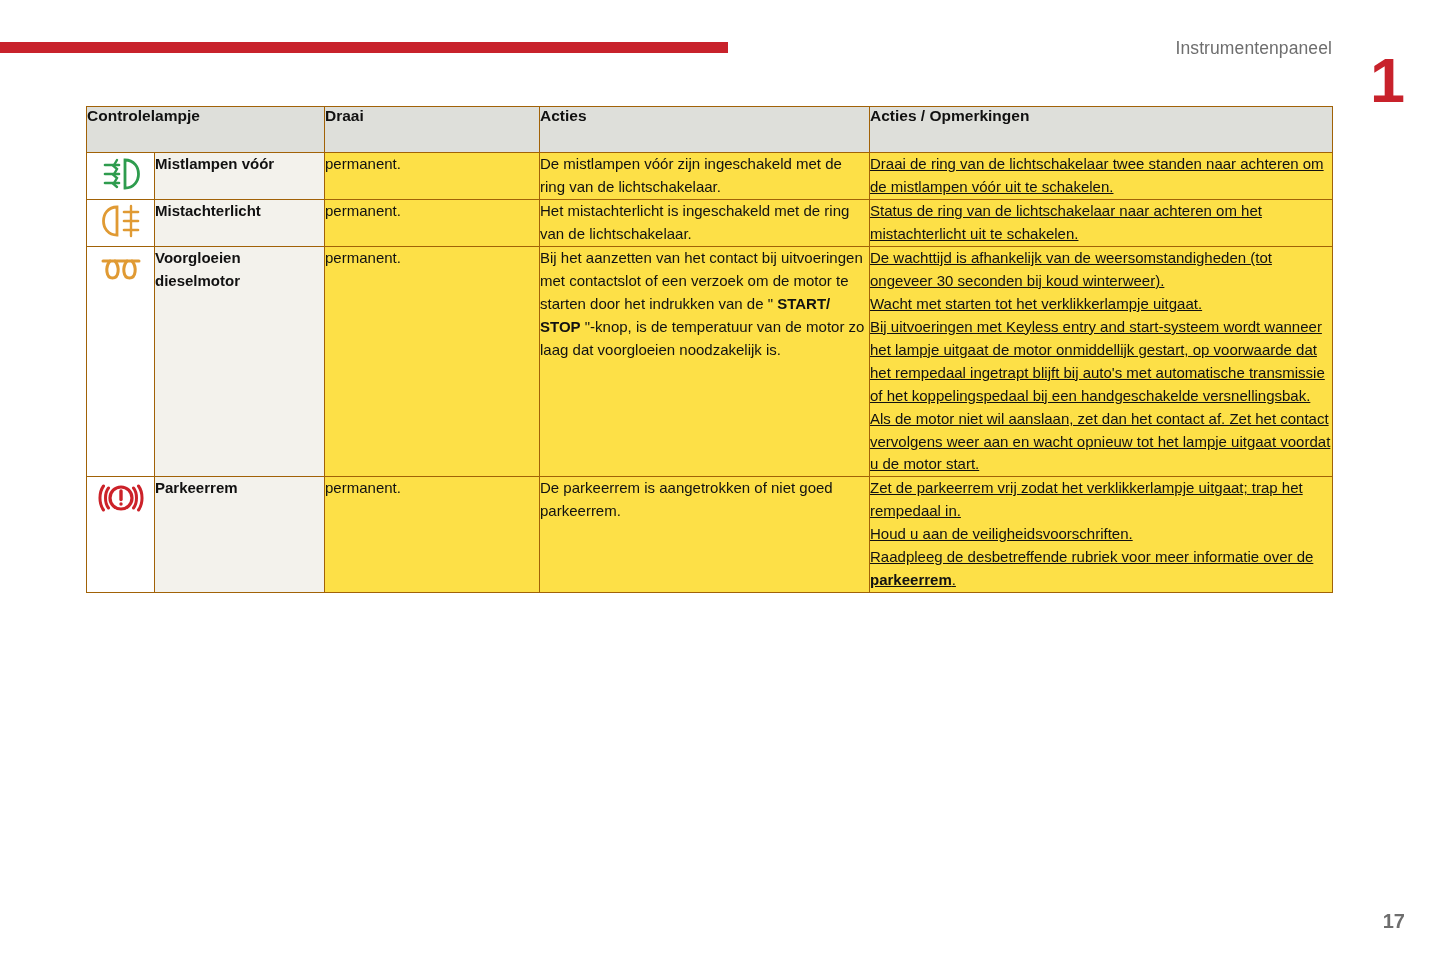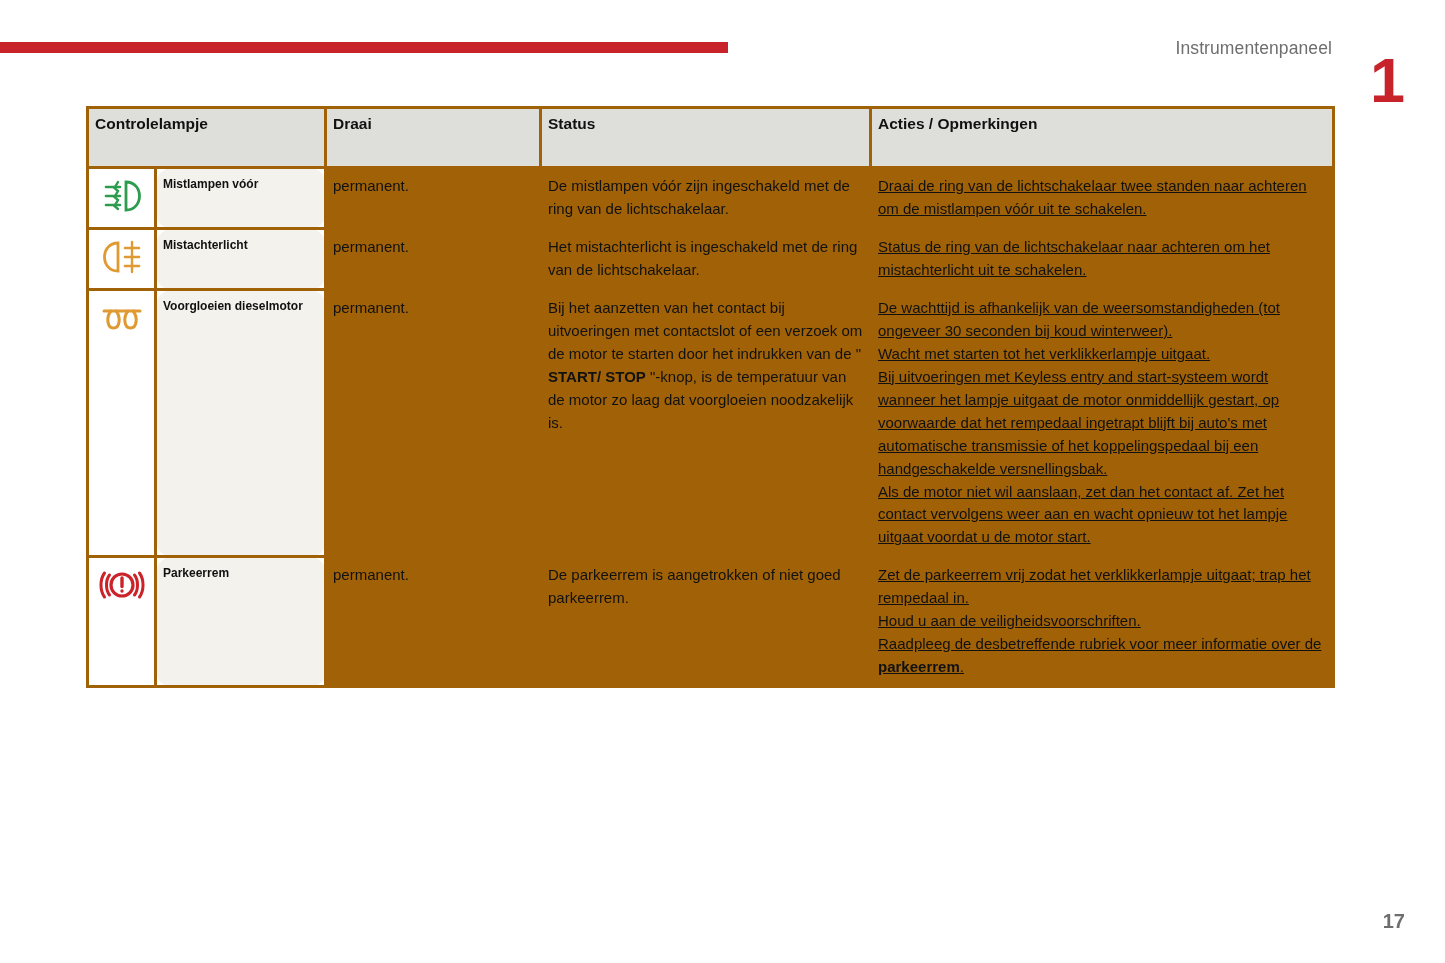--- a/index.html
+++ b/index.html
@@ -54,23 +54,23 @@
   
   #symbol-table {
     position: absolute;
     left: 86px;
     top: 106px;
     width: 1246px;
     border-collapse: collapse;
     table-layout: fixed;
   }
   #symbol-table td, #symbol-table th {
-    border: 3px solid #a16207;
+    border: 1px solid #a16207;
     vertical-align: top;
-    padding: 6px;
+    padding: 0;
   }
 
   thead th {
     background: #dedfda;
     height: 45px;
     text-align: left;
     font-size: 15.5px;
     font-weight: bold;
     padding: 13px 0 13px 12px;
     color: #111;
@@ -87,30 +87,29 @@
   td.cell-icon {
     background: #ffffff;
     border-right: 1px solid #9a9a95;
     text-align: center;
     vertical-align: top;
     padding-top: 14px;
   }
   td.cell-name {
     background: #f3f2ec;
     font-weight: bold;
-    font-size: 12px;
+    font-size: 15px;
     line-height: 1.53;
     padding: 13px 10px 14px 12px;
     color: #111;
-    border-radius: 16px;
   }
   td.cell-status,
   td.cell-cause,
   td.cell-action {
-    background: #a16207;
+    background: #fde047;
     font-size: 15px;
     line-height: 1.53;
     padding: 13px 12px 14px 12px;
     color: #111;
     margin-left: 10px;
   }
   td.cell-action { padding-right: 14px; text-decoration: underline; }
 
   .b { font-weight: bold; }
 
@@ -145,21 +144,21 @@
     <col class="c-icon">
     <col class="c-name">
     <col class="c-status">
     <col class="c-cause">
     <col class="c-action">
   </colgroup>
   <thead>
     <tr>
       <th class="th-sym" colspan="2">Controlelampje</th>
       <th>Draai</th>
-      <th>Status</th>
+      <th>Acties</th>
       <th>Acties / Opmerkingen</th>
     </tr>
   </thead>
   <tbody id="table-body">
       <tr>
         <td class="cell-icon"><span class="icon-wrap"><svg width="46" height="42" viewBox="0 0 46 42">
               <g fill="none" stroke="#2e9c4e" stroke-width="2.6" stroke-linecap="round">
                 <path d="M27 7 C36 7 40.5 14 40.5 21 C40.5 28 36 35 27 35 Z" stroke-width="2.8"></path>
                 <line x1="7" y1="12" x2="21" y2="12"></line>
                 <line x1="7" y1="21" x2="21" y2="21"></line>

